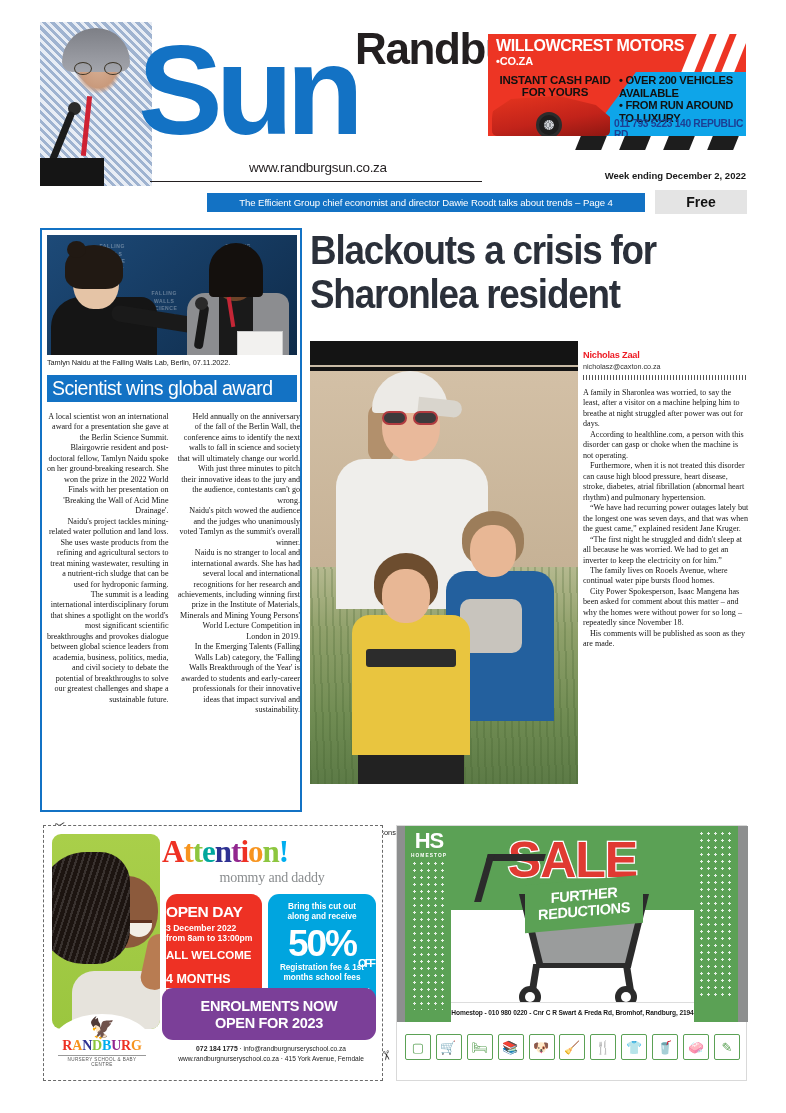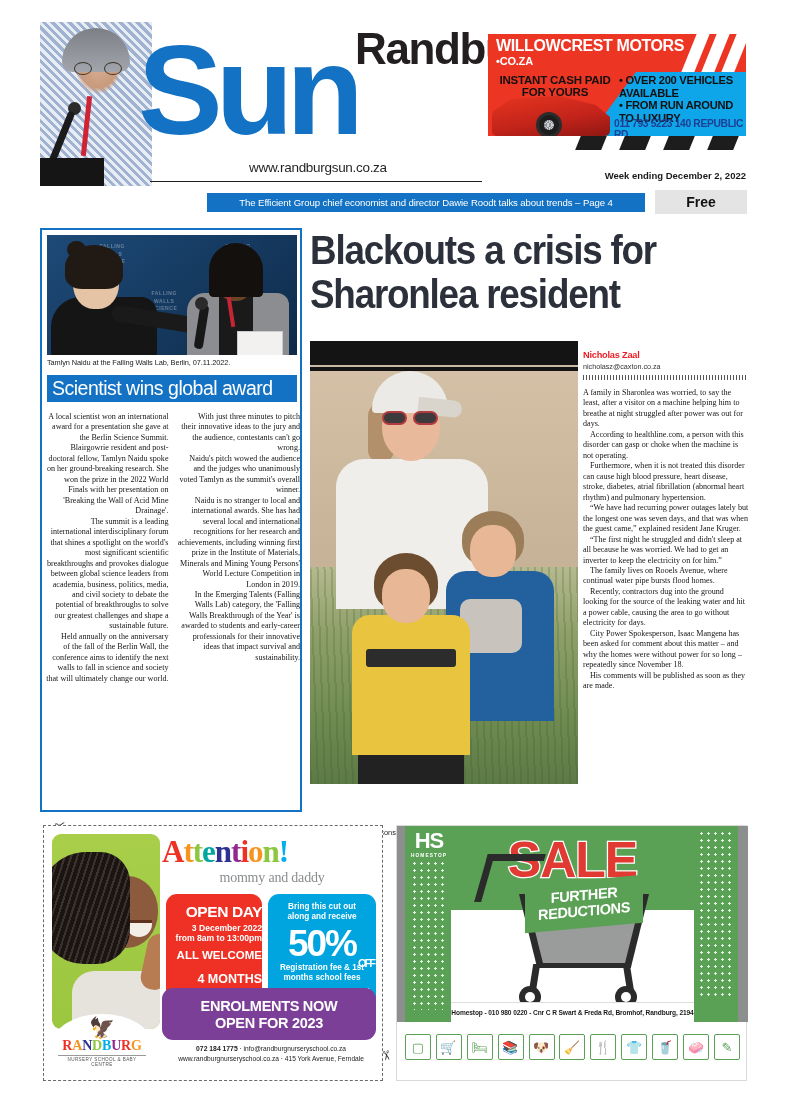--- a/index.html
+++ b/index.html
@@ -378,21 +378,21 @@
   .al-att span:nth-child(5){color:#2e3192}.al-att span:nth-child(6){color:#92278f}
   .al-att span:nth-child(7){color:#ee3124}.al-att span:nth-child(8){color:#f7941e}
   .al-att span:nth-child(9){color:#8dc63f}.al-att span:nth-child(10){color:#00aeef}
   .al-sub {
     position: absolute; left: 128px; top: 44px; width: 200px;
     font-size: 14px; color: #8a8d8f; text-align: center; letter-spacing: -0.2px;
     font-family: "Liberation Serif", serif;
   }
   .al-red {
     position: absolute; left: 122px; top: 68px; width: 96px; height: 120px;
-    background: #ee3124; border-radius: 11px; color: #fff; text-align: right;
+    background: #ee3124; border-radius: 11px; color: #fff; text-align: left;
   }
   .al-red .t1 { margin-top: 9px; font-size: 15.5px; font-weight: bold; letter-spacing: -0.4px; }
   .al-red .t2 { margin-top: 2px; font-size: 8.6px; font-weight: bold; line-height: 1.2; }
   .al-red .t3 { margin-top: 5px; font-size: 11.5px; font-weight: bold; }
   .al-red .t4 { margin-top: 11px; font-size: 12.5px; font-weight: bold; line-height: 1.15; }
   .al-blue {
     position: absolute; left: 224px; top: 68px; width: 108px; height: 120px;
     background: #00a5df; border-radius: 11px; color: #fff; text-align: center;
   }
   .al-blue .b1 { margin-top: 8px; font-size: 8.2px; font-weight: bold; line-height: 1.2; }
@@ -573,20 +573,21 @@
       <div class="p2-lanyard"></div>
         <div class="card"></div>
       <div class="mic2"></div>
         <div class="mic2h"></div>
     </div>
     <div class="sci-caption">Tamlyn Naidu at the Falling Walls Lab, Berlin, 07.11.2022.</div>
     <div class="sci-head">Scientist wins global award</div>
     <div class="sci-body" id="sci-body">
         <p>A local scientist won an international award for a presentation she gave at the Berlin Science Summit.</p>
         <p>Blairgowrie resident and post-doctoral fellow, Tamlyn Naidu spoke on her ground-breaking research. She won the prize in the 2022 World Finals with her presentation on 'Breaking the Wall of Acid Mine Drainage'.</p>
+        <p>Naidu's project tackles mining-related water pollution and land loss. She uses waste products from the refining and agricultural sectors to treat mining wastewater, resulting in a nutrient-rich sludge that can be used for hydroponic farming.</p>
         <p>The summit is a leading international interdisciplinary forum that shines a spotlight on the world's most significant scientific breakthroughs and provokes dialogue between global science leaders from academia, business, politics, media, and civil society to debate the potential of breakthroughs to solve our greatest challenges and shape a sustainable future.</p>
         <p>Held annually on the anniversary of the fall of the Berlin Wall, the conference aims to identify the next walls to fall in science and society that will ultimately change our world.</p>
         <p>With just three minutes to pitch their innovative ideas to the jury and the audience, contestants can't go wrong.</p>
         <p>Naidu's pitch wowed the audience and the judges who unanimously voted Tamlyn as the summit's overall winner.</p>
         <p>Naidu is no stranger to local and international awards. She has had several local and international recognitions for her research and achievements, including winning first prize in the Institute of Materials, Minerals and Mining Young Persons' World Lecture Competition in London in 2019.</p>
         <p>In the Emerging Talents (Falling Walls Lab) category, the 'Falling Walls Breakthrough of the Year' is awarded to students and early-career professionals for their innovative ideas that impact survival and sustainability.</p>
       </div>
   </div>
 
   <div class="main-head">Blackouts a crisis for Sharonlea resident</div>
@@ -624,21 +625,20 @@
   <div class="byline-name">Nicholas Zaal</div>
   <div class="byline-mail">nicholasz@caxton.co.za</div>
   <div class="byline-rule"></div>
   <div class="main-body" id="main-body">
       <p>A family in Sharonlea was worried, to say the least, after a visitor on a machine helping him to breathe at night struggled after power was out for days.</p>
       <p>According to healthline.com, a person with this disorder can gasp or choke when the machine is not operating.</p>
       <p>Furthermore, when it is not treated this disorder can cause high blood pressure, heart disease, stroke, diabetes, atrial fibrillation (abnormal heart rhythm) and pulmonary hypertension.</p>
       <p>“We have had recurring power outages lately but the longest one was seven days, and that was when the guest came,” explained resident Jane Kruger.</p>
       <p>“The first night he struggled and didn't sleep at all because he was worried. We had to get an inverter to keep the electricity on for him.”</p>
       <p>The family lives on Rooels Avenue, where continual water pipe bursts flood homes.</p>
-      <p>Recently, contractors dug into the ground looking for the source of the leaking water and hit a power cable, causing the area to go without electricity for days.</p>
       <p>City Power Spokesperson, Isaac Mangena has been asked for comment about this matter – and why the homes were without power for so long – repeatedly since November 18.</p>
       <p>His comments will be published as soon as they are made.</p>
     </div>
 
   <div class="scissor">✂</div>
   <div class="scissor-b">✂</div>
   <div class="ad-left">
     <div class="al-kid">
       <div class="body"></div>
         <div class="face"></div>

